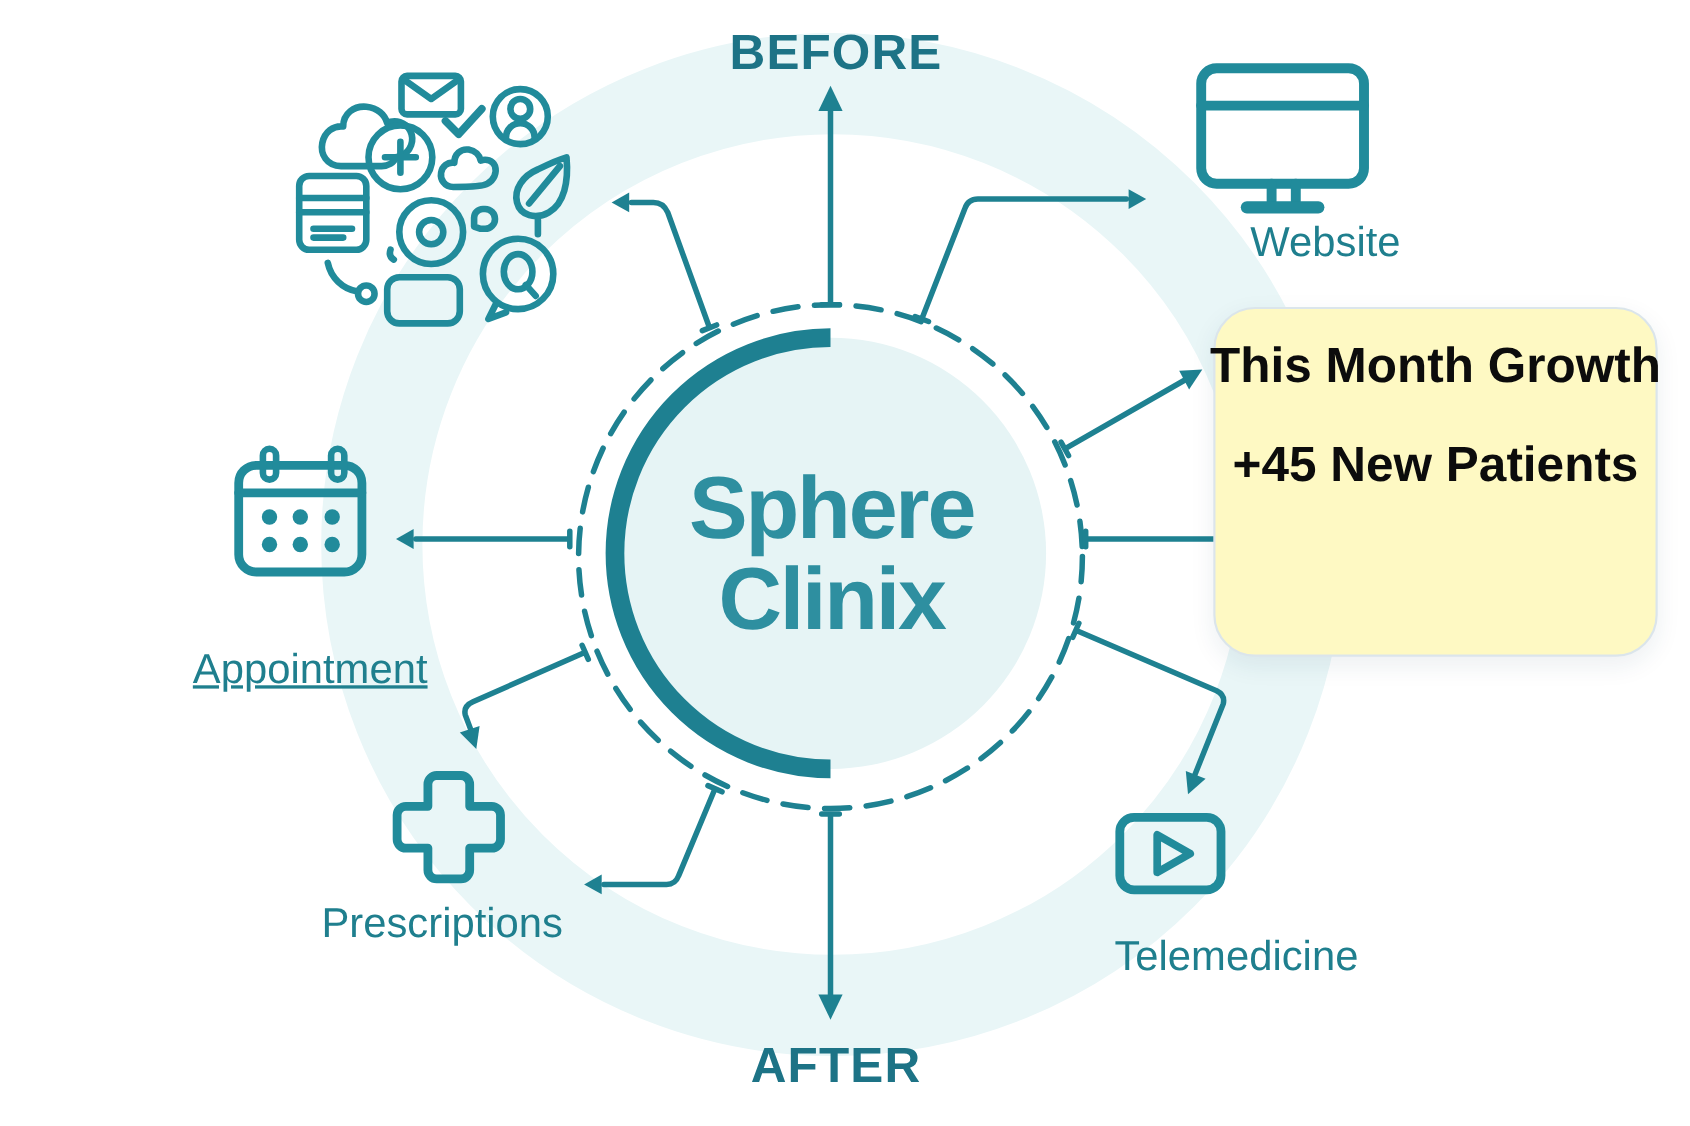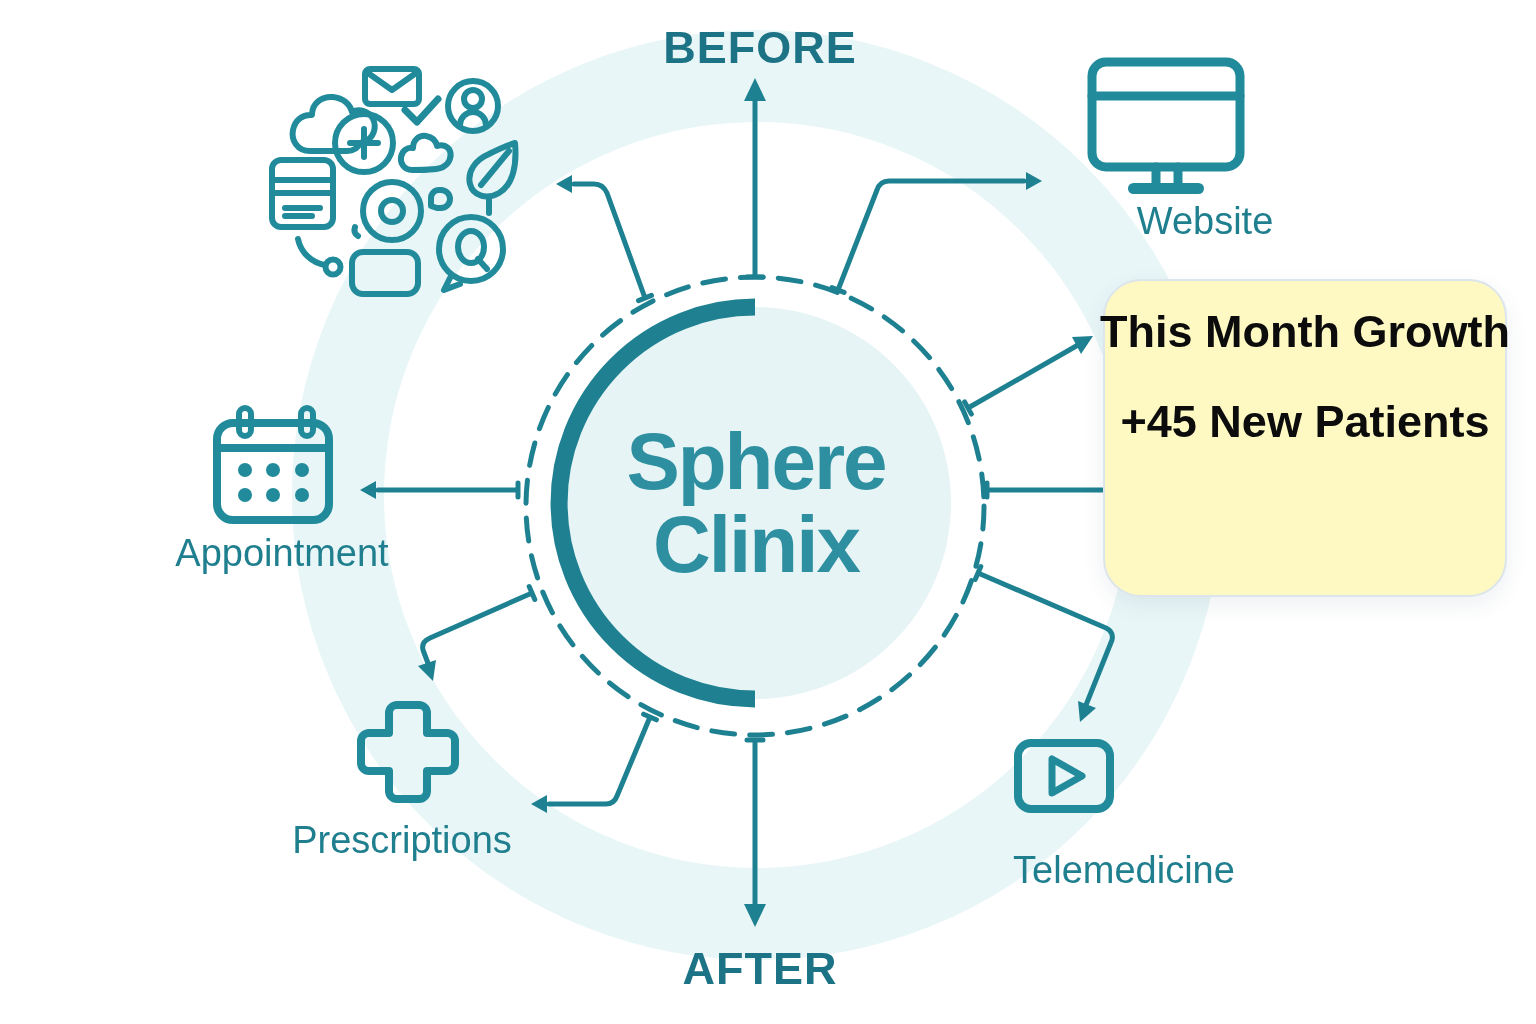--- a/index.html
+++ b/index.html
@@ -175,21 +175,21 @@
 
   <div class="txt stage" style="left:760px;top:943px;">AFTER</div>
 
   <div class="txt center-text" style="left:756px;top:420px;">
     <div>Sphere</div>
     <div>Clinix</div>
   </div>
 
   <div class="txt node-label" style="left:1169px;top:200px;margin-left:36px;">Website</div>
 
-  <div class="txt node-label" style="left:282px;top:532px;">Appointment</div>
+  <div class="txt node-label" style="left:282px;top:588px;text-decoration:underline;">Appointment</div>
 
   <div class="txt node-label" style="left:402px;top:819px;">Prescriptions</div>
 
   <div class="txt node-label" style="left:1124px;top:849px;">Telemedicine</div>
 
   <div class="growth-card">
     <div class="line title">This Month Growth</div>
     <div class="line stat1">+45 New Patients</div>
   </div>
 

